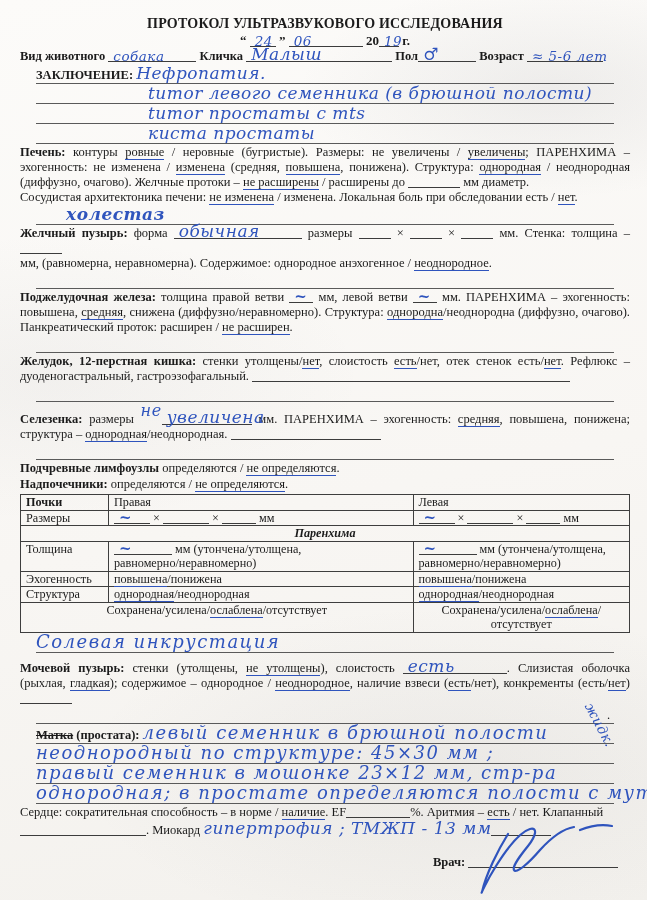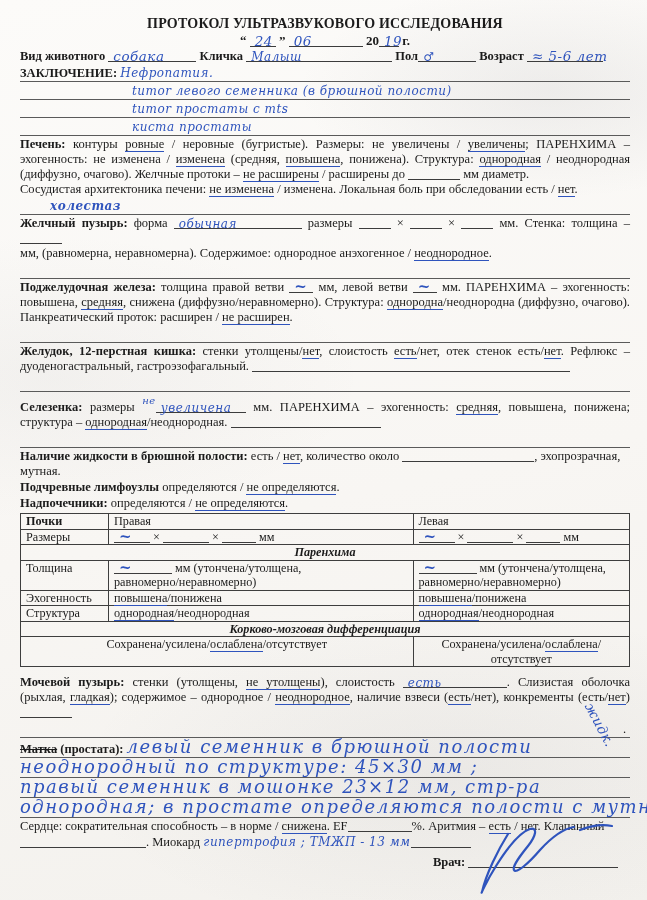--- a/index.html
+++ b/index.html
@@ -11,34 +11,34 @@
       radial-gradient(ellipse 420px 180px at 85% 10%, rgba(120,120,125,0.10), transparent 60%),
       radial-gradient(ellipse 520px 240px at 8% 42%, rgba(120,120,125,0.06), transparent 60%),
       radial-gradient(ellipse 620px 280px at 70% 86%, rgba(110,110,115,0.08), transparent 60%),
       linear-gradient(168deg,#fcfbf9 0%, #f8f6f3 55%, #f3f1ed 100%);
   }
   .title{text-align:center; font-weight:bold; font-size:14px; letter-spacing:.2px; margin-bottom:1px;}
   .line,.para{line-height:15px; margin:1px 0;}
   .para{text-align:justify;}
   .center{text-align:center;}
   .datebold{font-size:13px;}
-  .ruled{border-bottom:1.1px solid #5a5a5a; min-height:16px; line-height:16px; margin:1px 0;}
+  .ruled{border-bottom:1.1px solid #5a5a5a; min-height:16px; line-height:16px; margin:1px 16px;}
   .ruled.empty{height:15px;}
   .gap{height:6px;}
   .ind1{padding-left:112px;}
   .ind2{padding-left:30px;font-weight:bold;}
   .pright{text-align:right; padding-right:4px;}
   .pt{font-weight:normal;}
   .pb{font-weight:bold;}
   .strike{text-decoration:line-through; text-decoration-thickness:1.4px;}
   .pu{border-bottom:1.6px solid #2f54bd; padding-bottom:0px;}
   .hand{font-family:"DejaVu Serif", serif; font-style:italic; color:#2f54bd; font-size:13.5px; letter-spacing:.5px; white-space:nowrap;}
-  .hand.hlg{font-size:12px;}
+  .hand.hlg{font-size:17px;}
   .hand.hxl{font-size:18px; letter-spacing:1.5px;}
-  .hand.sup{vertical-align:7px; font-size:10px;}
+  .hand.sup{vertical-align:7px; font-size:16px;}
   .hand.htld{font-size:15px; font-weight:bold;}
   .blank{display:inline-block; position:relative; border-bottom:1.1px solid #3c3c3c; height:12px; vertical-align:-2px;}
   .blank .over{position:absolute; left:5px; bottom:-2px; line-height:1;}
   table.kid{border-collapse:collapse; width:100%; margin:2px 12px 1px 0; font-size:12.2px;}
   table.kid td{border:1px solid #3e3e3e; padding:0 5px; line-height:14.5px; vertical-align:top;}
   td.thead{text-align:center; font-weight:bold; font-style:italic;}
   td.tc{text-align:center;}
   .doctor{position:absolute; left:433px; top:855px; white-space:nowrap;}
   .marginnote{position:absolute; left:596px; top:700px; transform:rotate(62deg); transform-origin:left top;}
   .sig{position:absolute; left:462px; top:820px; pointer-events:none;}
@@ -63,21 +63,20 @@
       <div class="para"><span class="pb">Печень: </span><span class="pt">контуры </span><span class="pu">ровные</span><span class="pt"> / неровные (бугристые). Размеры: не увеличены / </span><span class="pu">увеличены</span><span class="pt">; ПАРЕНХИМА – эхогенность: не изменена / </span><span class="pu">изменена</span><span class="pt"> (средняя, </span><span class="pu">повышена</span><span class="pt">, понижена). Структура: </span><span class="pu">однородная</span><span class="pt"> / неоднородная (диффузно, очагово). Желчные протоки – </span><span class="pu">не расширены</span><span class="pt"> / расширены до </span><span class="blank" style="width: 52px;"></span><span class="pt"> мм диаметр.</span><br><span class="pt">Сосудистая архитектоника печени: </span><span class="pu">не изменена</span><span class="pt"> / изменена. Локальная боль при обследовании есть / </span><span class="pu">нет</span><span class="pt">.</span></div>
       <div class="ruled ind2"><span class="hand hlg">холестаз</span></div>
       <div class="para"><span class="pb">Желчный пузырь: </span><span class="pt">форма </span><span class="blank" style="width: 128px;"><span class="hand over hlg">обычная</span></span><span class="pt"> размеры </span><span class="blank" style="width: 32px;"></span><span class="pt"> × </span><span class="blank" style="width: 32px;"></span><span class="pt"> × </span><span class="blank" style="width: 32px;"></span><span class="pt"> мм. Стенка: толщина – </span><span class="blank" style="width: 42px;"></span><br><span class="pt">мм, (равномерна, неравномерна). Содержимое: однородное анэхогенное / </span><span class="pu">неоднородное</span><span class="pt">.</span></div>
       <div class="ruled empty"></div>
       <div class="para"><span class="pb">Поджелудочная железа: </span><span class="pt">толщина правой ветви </span><span class="blank" style="width: 24px;"><span class="hand over htld">~</span></span><span class="pt"> мм, левой ветви </span><span class="blank" style="width: 24px;"><span class="hand over htld">~</span></span><span class="pt"> мм.  ПАРЕНХИМА – эхогенность: повышена, </span><span class="pu">средняя</span><span class="pt">, снижена (диффузно/неравномерно). Структура: </span><span class="pu">однородна</span><span class="pt">/неоднородна (диффузно, очагово). Панкреатический проток: расширен / </span><span class="pu">не расширен</span><span class="pt">.</span></div>
       <div class="ruled empty"></div>
       <div class="para"><span class="pb">Желудок, 12-перстная кишка: </span><span class="pt">стенки утолщены/</span><span class="pu">нет</span><span class="pt">, слоистость </span><span class="pu">есть</span><span class="pt">/нет, отек стенок есть/</span><span class="pu">нет</span><span class="pt">. Рефлюкс – дуоденогастральный, гастроэзофагальный. </span><span class="blank" style="width: 318px;"></span></div>
       <div class="ruled empty"></div>
       <div class="para"><span class="pb">Селезенка: </span><span class="pt">размеры </span><span class="hand sup">не</span><span class="blank" style="width: 90px;"><span class="hand over hlg">увеличена</span></span><span class="pt"> мм.  ПАРЕНХИМА – эхогенность: </span><span class="pu">средняя</span><span class="pt">, повышена, понижена; структура – </span><span class="pu">однородная</span><span class="pt">/неоднородная. </span><span class="blank" style="width: 150px;"></span></div>
       <div class="ruled empty"></div>
-      <div class="line"><span class="pb">Наличие жидкости в брюшной полости: </span><span class="pt">есть / </span><span class="pu">нет</span><span class="pt">, количество около </span><span class="blank" style="width: 132px;"></span><span class="pt">, эхопрозрачная, мутная.</span></div>
       <div class="line"><span class="pb">Подчревные лимфоузлы </span><span class="pt">определяются / </span><span class="pu">не определяются</span><span class="pt">.</span></div>
       <div class="line"><span class="pb">Надпочечники: </span><span class="pt">определяются / </span><span class="pu">не определяются</span><span class="pt">.</span></div>
     </div>
 
   <table class="kid">
     <colgroup>
         <col style="width:88px">
         <col style="width:50%">
         <col>
       </colgroup>
@@ -104,38 +103,36 @@
       <td>Эхогенность</td>
       <td><span class="pu">повышена</span><span class="pt">/понижена</span></td>
       <td><span class="pu">повышена</span><span class="pt">/понижена</span></td>
     </tr>
     <tr>
       <td>Структура</td>
       <td><span class="pu">однородная</span><span class="pt">/неоднородная</span></td>
       <td><span class="pu">однородная</span><span class="pt">/неоднородная</span></td>
     </tr>
     <tr>
-      <td colspan="3" class="thead">Корково-мозговая дифференциация</td>
-    </tr>
-    <tr>
       <td colspan="2" class="tc"><span class="pt">Сохранена/усилена/</span><span class="pu">ослаблена</span><span class="pt">/отсутствует</span></td>
       <td class="tc"><span class="pt">Сохранена/усилена/</span><span class="pu">ослаблена</span><span class="pt">/отсутствует</span></td>
     </tr>
   </tbody>
     </table>
 
   <div>
+      <div class="ruled"><span class="hand hxl">Солевая инкрустация</span></div>
       <div class="gap"></div>
       <div class="para"><span class="pb">Мочевой пузырь: </span><span class="pt">стенки (утолщены, </span><span class="pu">не утолщены</span><span class="pt">), слоистость </span><span class="blank" style="width: 104px;"><span class="hand over hlg">есть</span></span><span class="pt">. Слизистая оболочка (рыхлая, </span><span class="pu">гладкая</span><span class="pt">); содержимое – однородное / </span><span class="pu">неоднородное</span><span class="pt">, наличие взвеси (</span><span class="pu">есть</span><span class="pt">/нет), конкременты (есть/</span><span class="pu">нет</span><span class="pt">) </span><span class="blank" style="width: 52px;"></span></div>
       <div class="ruled pright"><span class="pt">.</span></div>
       <div class="ruled"><span class="pb strike">Матка</span><span class="pb"> (простата): </span><span class="hand hxl">левый семенник в брюшной полости</span></div>
       <div class="ruled"><span class="hand hxl">неоднородный по структуре: 45×30 мм ;</span></div>
       <div class="ruled"><span class="hand hxl">правый семенник в мошонке 23×12 мм, стр-ра</span></div>
       <div class="ruled"><span class="hand hxl">однородная; в простате определяются полости с мутной</span></div>
-      <div class="line"><span class="pt">Сердце: сократительная способность – в норме / </span><span class="pu">снижена</span><span class="pt">. EF</span><span class="blank" style="width: 64px;"></span><span class="pt">%. Аритмия – </span><span class="pu">есть</span><span class="pt"> / нет. Клапанный</span></div>
+      <div class="line"><span class="pt">Сердце: сократительная способность – в норме / </span><span class="pu">наличие</span><span class="pt">. EF</span><span class="blank" style="width: 64px;"></span><span class="pt">%. Аритмия – </span><span class="pu">есть</span><span class="pt"> / нет. Клапанный</span></div>
       <div class="line"><span class="blank" style="width: 126px;"></span><span class="pt">. Миокард </span><span class="hand hlg">гипертрофия ; ТМЖП - 13 мм</span><span class="blank" style="width: 60px;"></span></div>
     </div>
 
   <span class="hand marginnote">жидк.</span>
 
   <div class="doctor">
     <span class="pb">Врач:</span>
     <span class="blank" style="width:150px"></span>
   </div>
 

